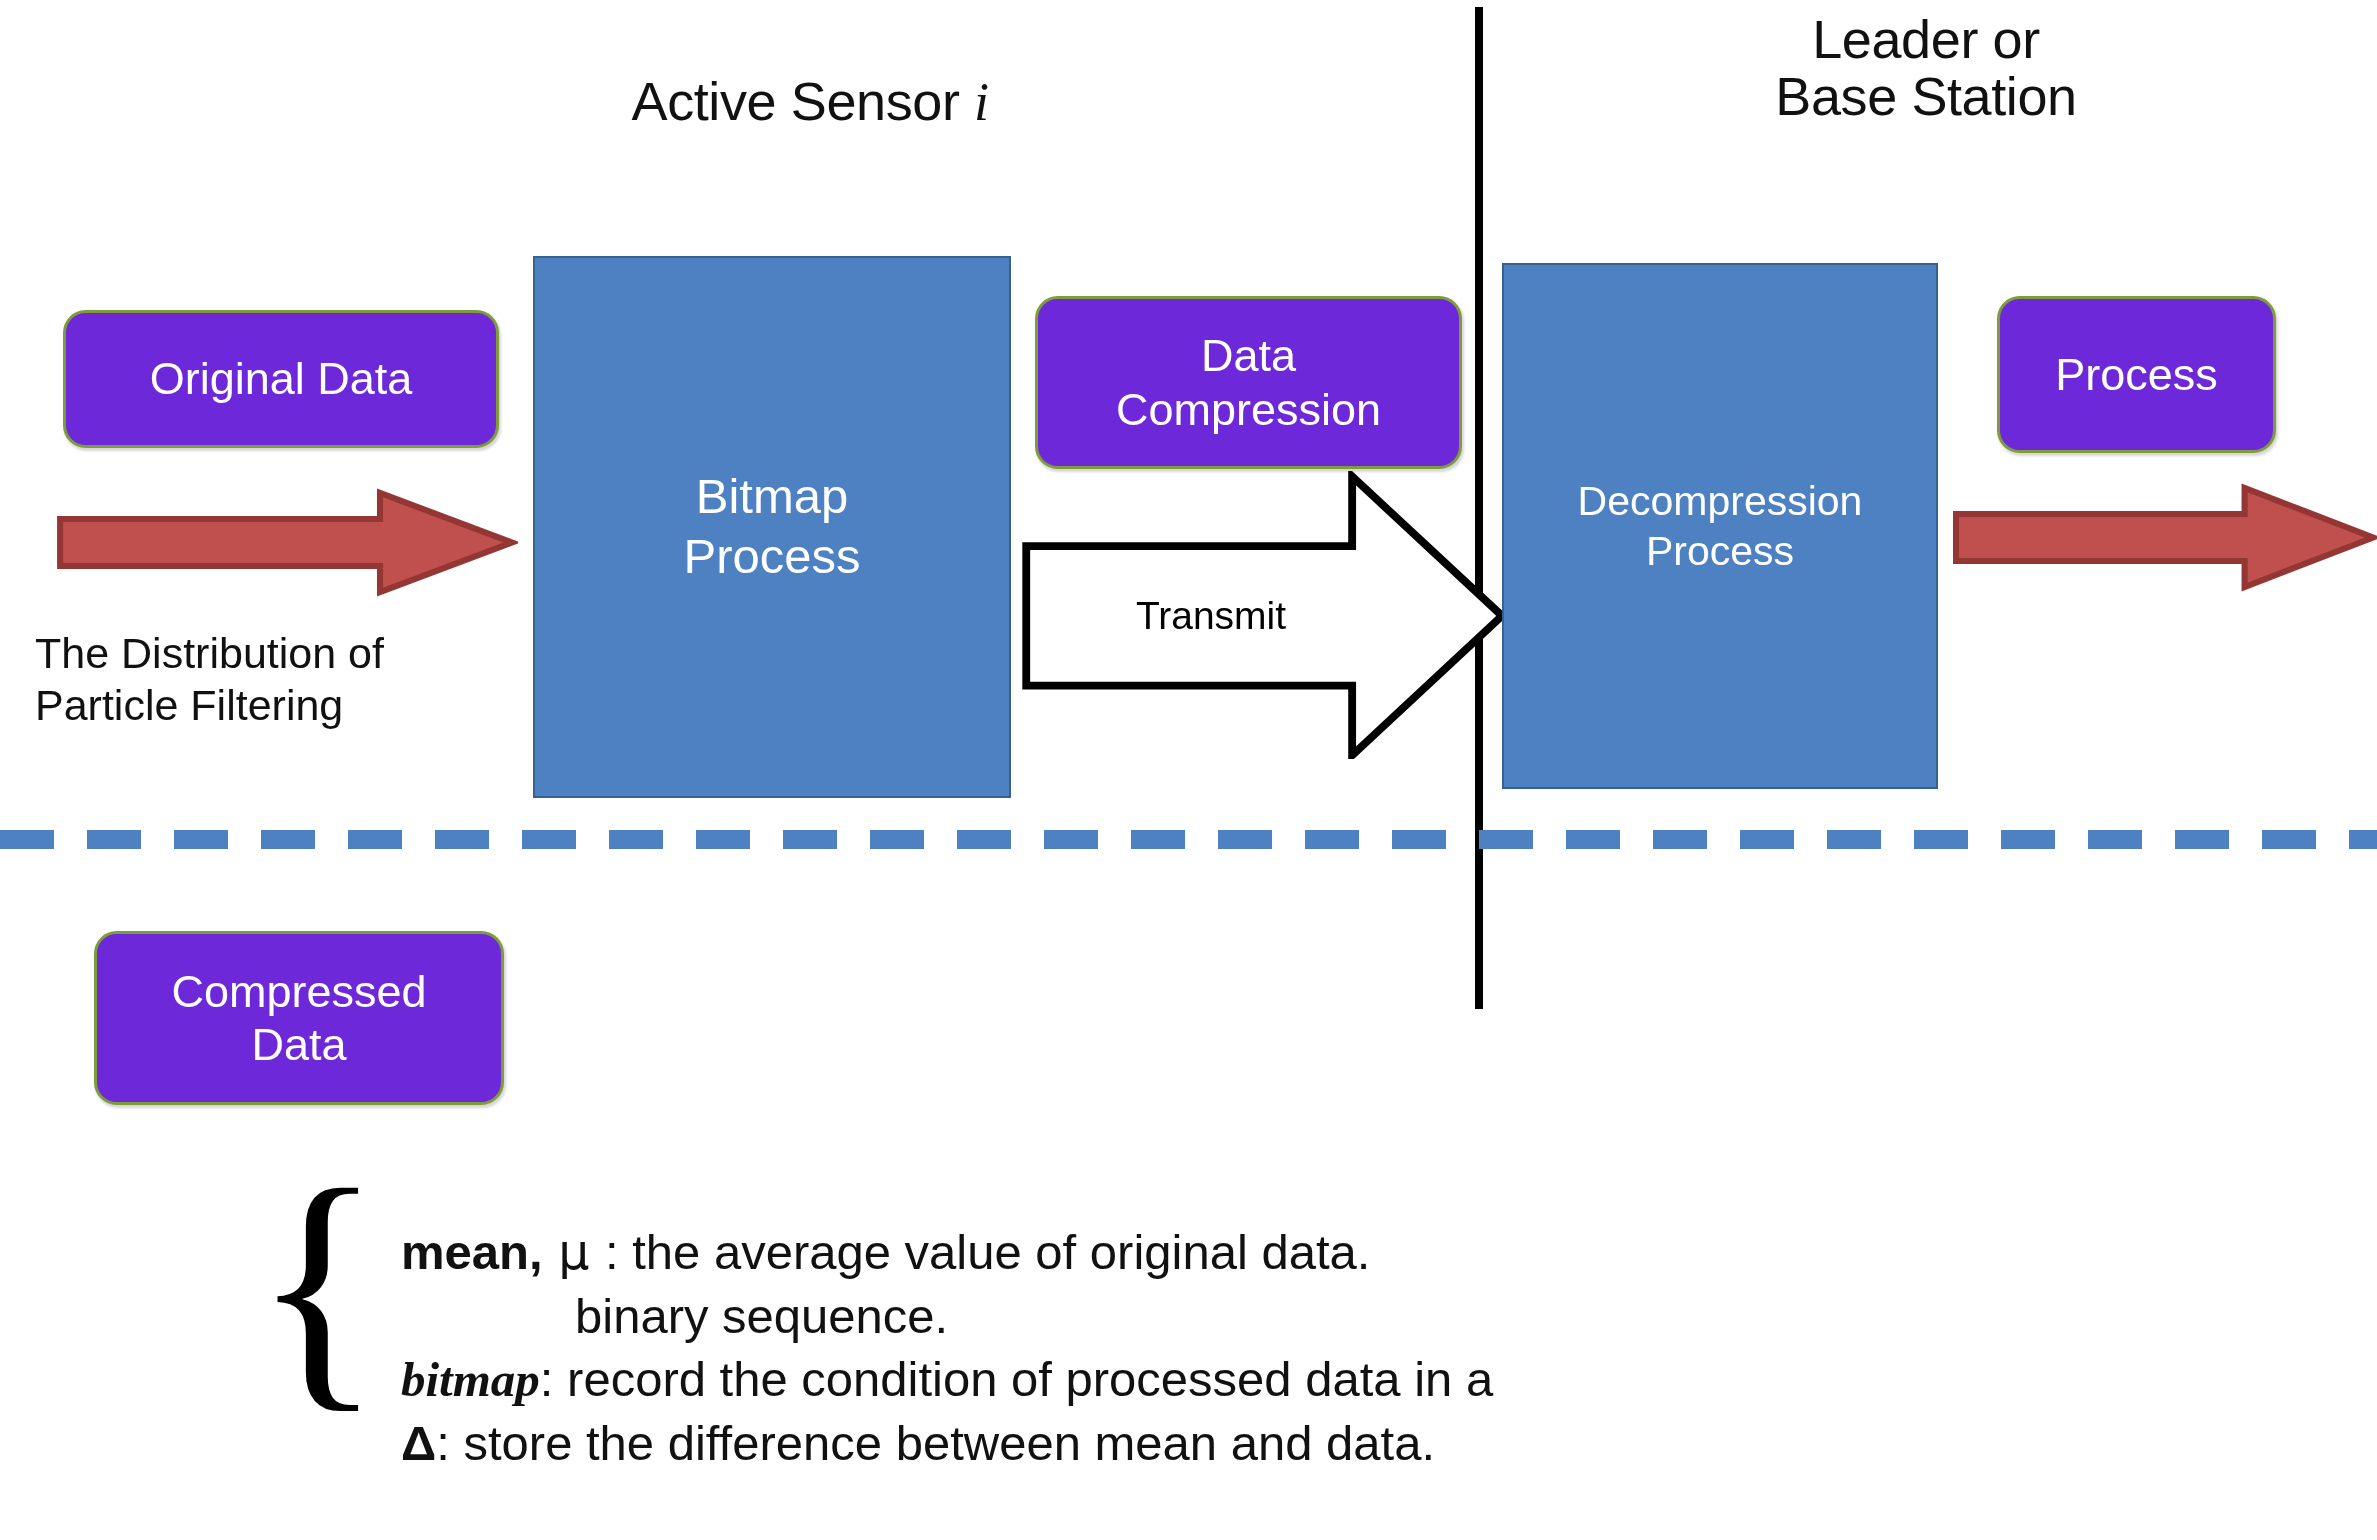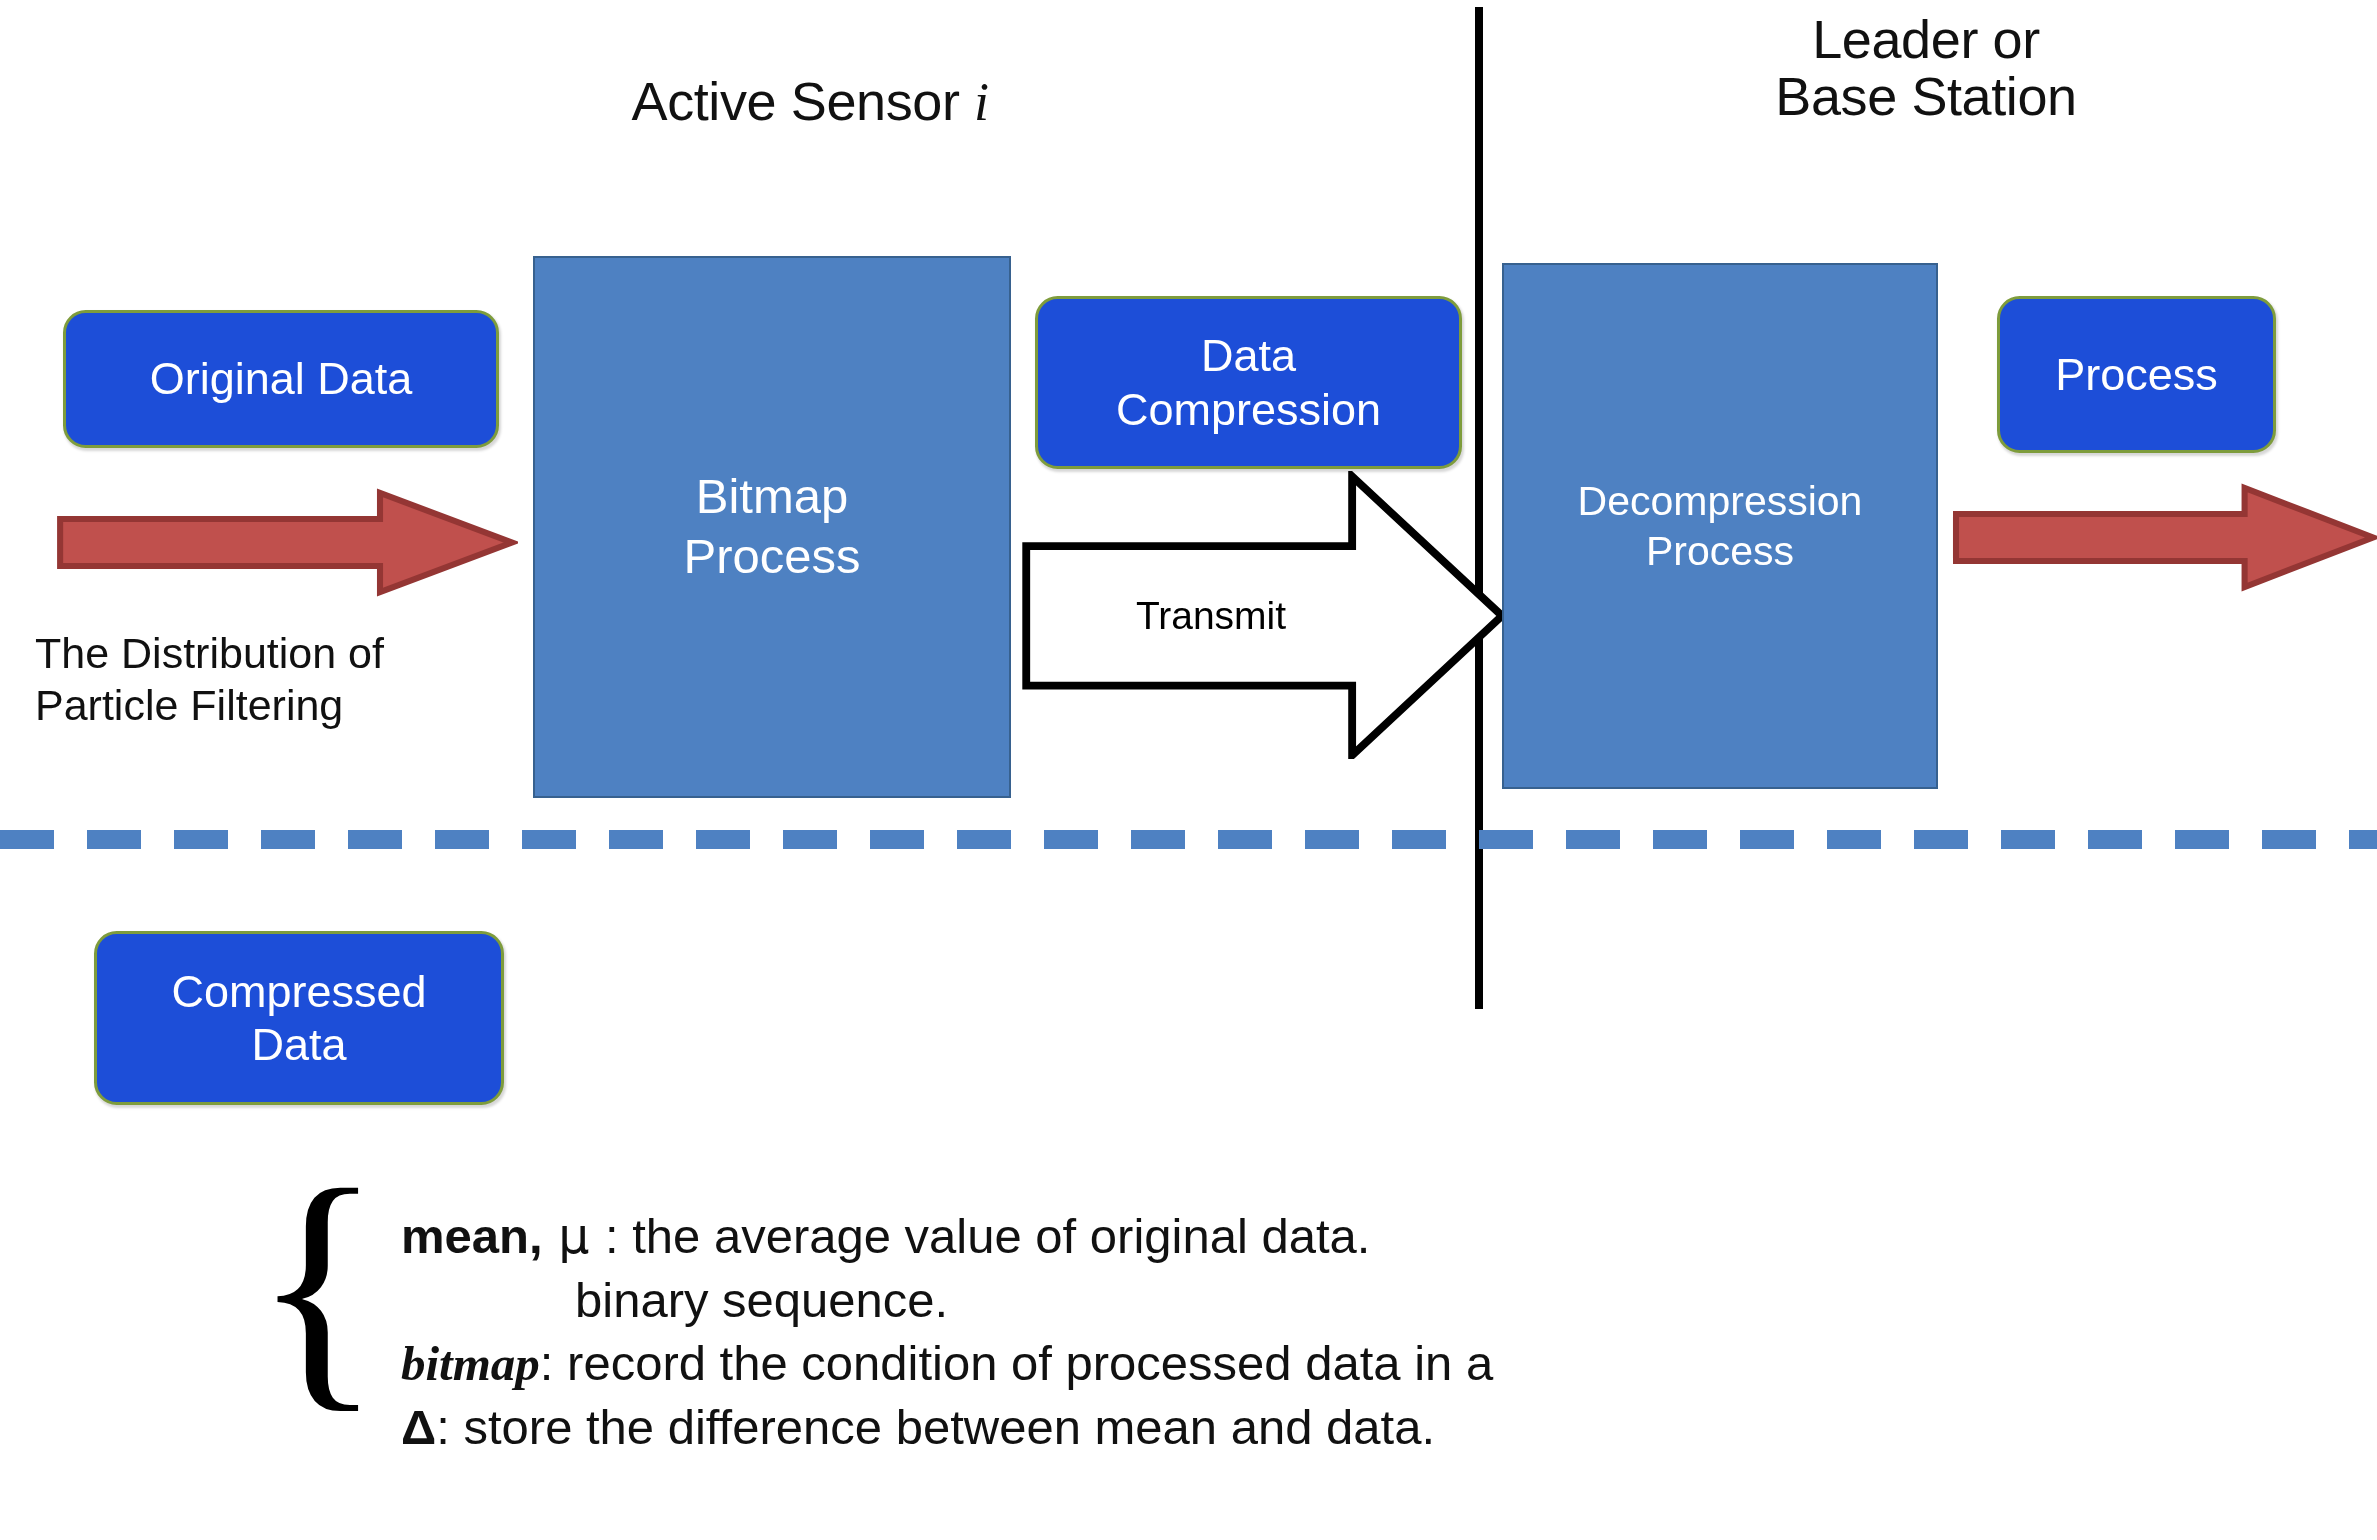--- a/index.html
+++ b/index.html
@@ -29,21 +29,21 @@
     box-sizing:border-box;
   }
   .proc-label{
     color:#ffffff;text-align:center;line-height:1.22;white-space:pre-line;
   }
   .proc-label.big{font-size:49px;}
   .proc-label.small{font-size:41px;}
 
   
   .tag{
-    background:#1d4ed8;border:3.5px solid #7E9C3C;border-radius:22.7px;
+    background:#6d28d9;border:3.5px solid #7E9C3C;border-radius:22.7px;
     display:flex;align-items:center;justify-content:center;
     box-sizing:border-box;
     box-shadow:1.7px 2.6px 2.6px rgba(0,0,0,0.16);
   }
   .tag-label{
     color:#ffffff;text-align:center;line-height:1.18;white-space:pre-line;
     font-size:45px;
   }
 
   
@@ -140,21 +140,21 @@
 
 <div class="abs dash-line" style="left:0px;top:830px;width:2377px;"></div>
 
 <div class="abs tag" style="left:94px;top:931px;width:410px;height:174px;">
   <span class="tag-label">Compressed
 Data</span>
 </div>
 
 <div class="abs" style="left:253px;top:1184px;width:2048px;height:349px;display:flex;align-items:flex-start;">
   <div class="brace" style="width:148px;text-align:left;margin-top:-24.4px;">{</div>
-  <div class="legend" style="margin-top:21px;">
+  <div class="legend" style="margin-top:37px;">
     <div class="legend-line">
       <span class="b">mean,</span><span class="mu"> μ </span><span>: the average value of original data.</span>
     </div>
     <div class="legend-line indent">binary sequence.</div>
     <div class="legend-line">
       <span class="bi">bitmap</span><span>: record the condition of processed data in a</span>
     </div>
     <div class="legend-line">
       <span class="b">Δ</span><span>: store the difference between mean and data.</span>
     </div>

